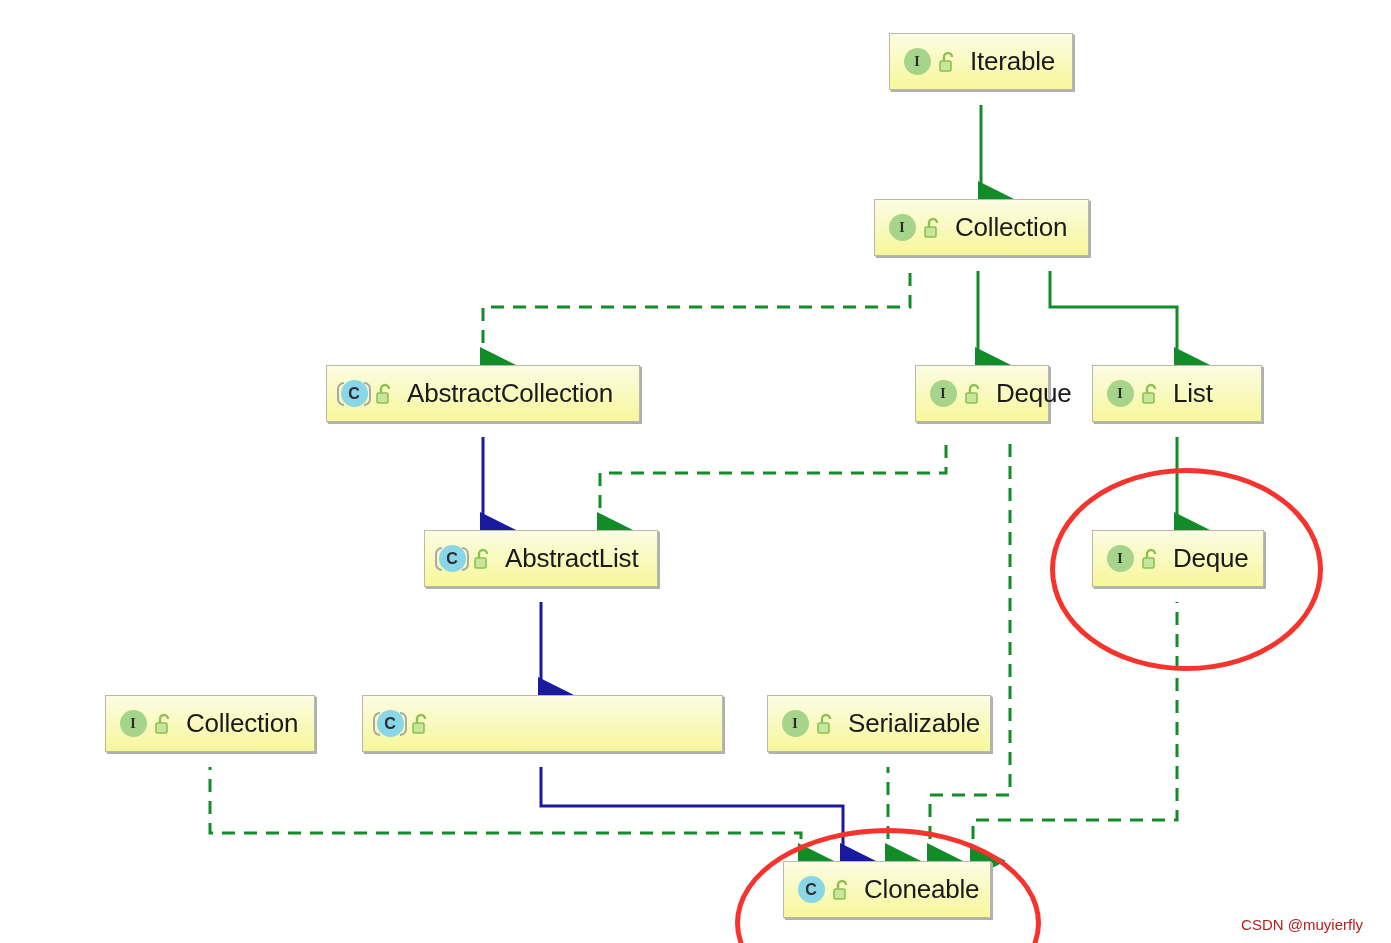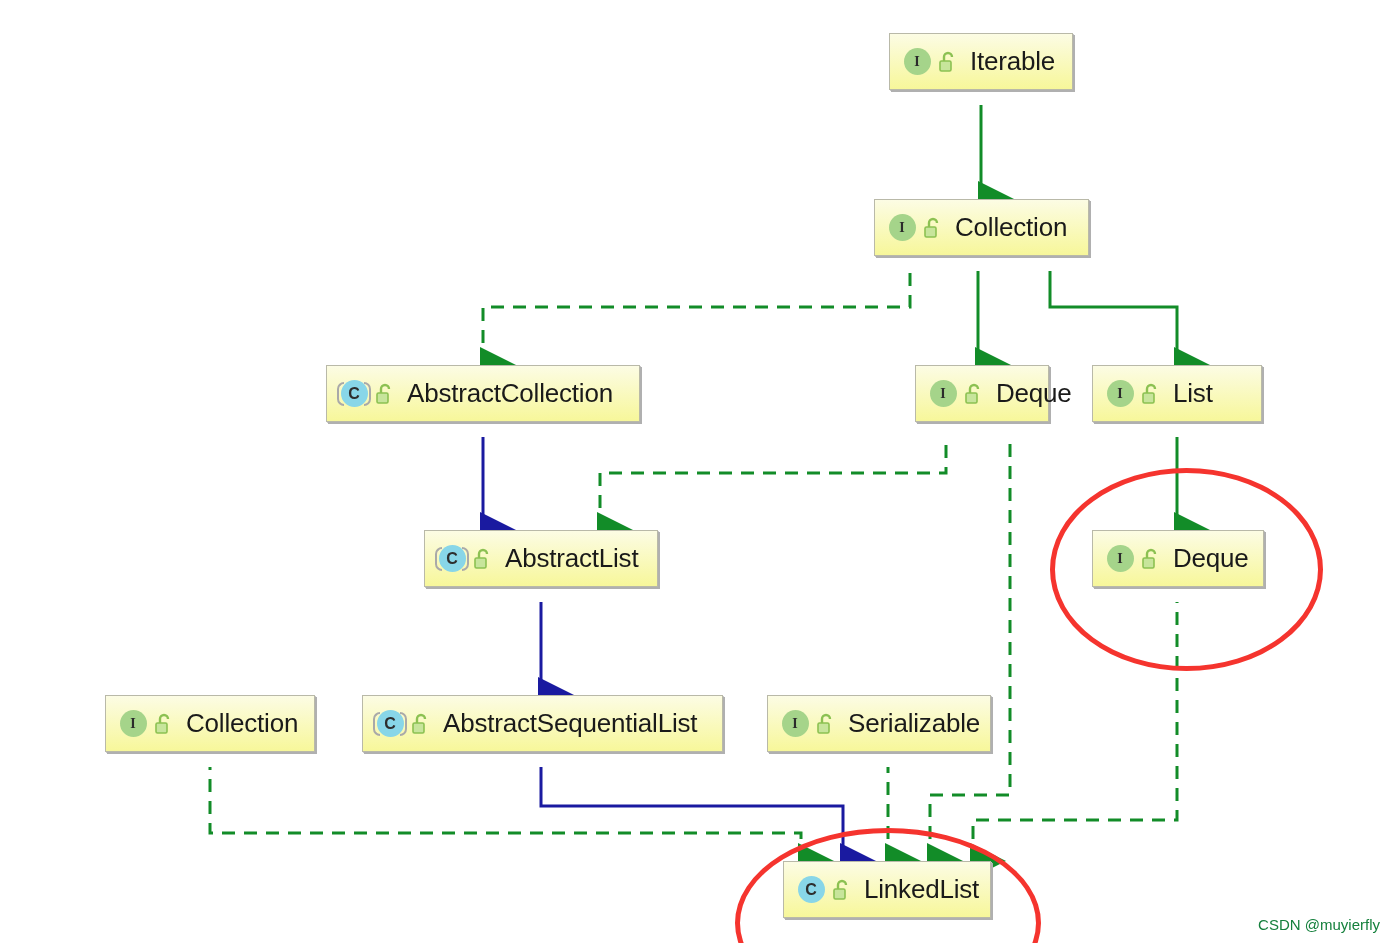--- a/index.html
+++ b/index.html
@@ -112,24 +112,24 @@
     position: absolute;
     box-sizing: border-box;
     border-radius: 50%;
     border: 5px solid #f5342e;
     background: transparent;
     z-index: 8;
     pointer-events: none;
   }
   #watermark {
     position: absolute;
-    right: 11px;
+    right: 28px;
     bottom: 10px;
     font-size: 15px;
-    color: #15803d;
+    color: #b91c1c;
     font-family: "Liberation Sans", sans-serif;
     z-index: 20;
   }
 </style>
 </head>
 <body>
 
 <div id="diagram-root">
 
   <svg id="edge-layer" viewBox="0 0 1391 943" xmlns="http://www.w3.org/2000/svg">
@@ -303,21 +303,20 @@
         <span class="disc">C</span>
         <span class="bracket right"></span>
       </span>
       <span class="lock-icon">
         <svg viewBox="0 0 20 24" width="20" height="24" aria-hidden="true">
           <path d="M6 11 V7 a4 4 0 0 1 8 0" fill="none" stroke="#8cc152" stroke-width="2.4"></path>
           <rect x="2" y="11" width="11" height="10" rx="1.5" fill="#c7e59b" stroke="#8cc152" stroke-width="1.6"></rect>
         </svg>
       </span>
     </span>
-    <span class="node-label">AbstractSequentialList</span>
   </div>
 
   <div class="uml-node" style="left: 767px; top: 695px; width: 224px; height: 57px;">
     <span class="node-icons">
       <span class="type-icon iface">
         <span class="disc">I</span>
       </span>
       <span class="lock-icon">
         <svg viewBox="0 0 20 24" width="20" height="24" aria-hidden="true">
           <path d="M6 11 V7 a4 4 0 0 1 8 0" fill="none" stroke="#8cc152" stroke-width="2.4"></path>
@@ -333,20 +332,20 @@
       <span class="type-icon klass">
         <span class="disc">C</span>
       </span>
       <span class="lock-icon">
         <svg viewBox="0 0 20 24" width="20" height="24" aria-hidden="true">
           <path d="M6 11 V7 a4 4 0 0 1 8 0" fill="none" stroke="#8cc152" stroke-width="2.4"></path>
           <rect x="2" y="11" width="11" height="10" rx="1.5" fill="#c7e59b" stroke="#8cc152" stroke-width="1.6"></rect>
         </svg>
       </span>
     </span>
-    <span class="node-label">LinkedList</span>
+    <span class="node-label">Cloneable</span>
   </div>
 
   <div class="highlight-ellipse" style="left: 1050px; top: 468px; width: 273px; height: 203px; border-color: rgb(245, 52, 46);"></div>
   <div class="highlight-ellipse" style="left: 735px; top: 828px; width: 306px; height: 190px; border-color: rgb(245, 52, 46);"></div>
 
   <div id="watermark">CSDN @muyierfly</div>
 </div>
 
 </body></html>

